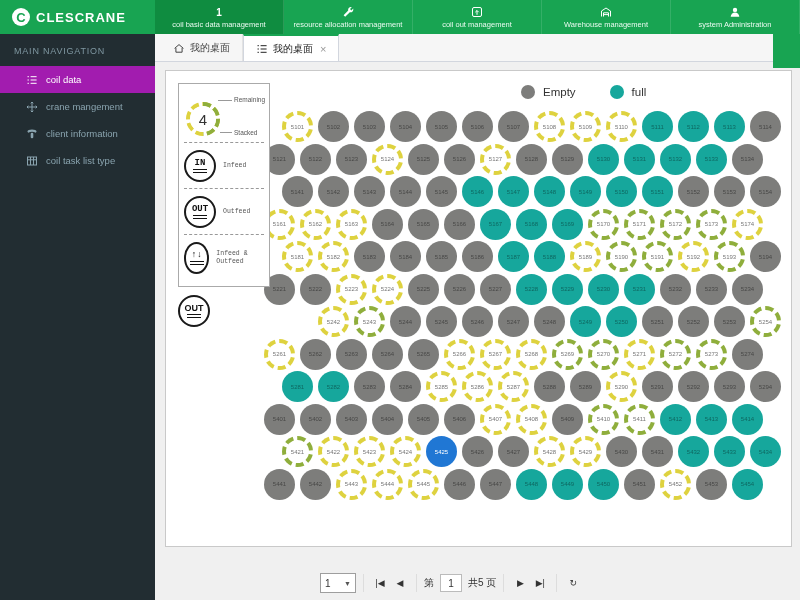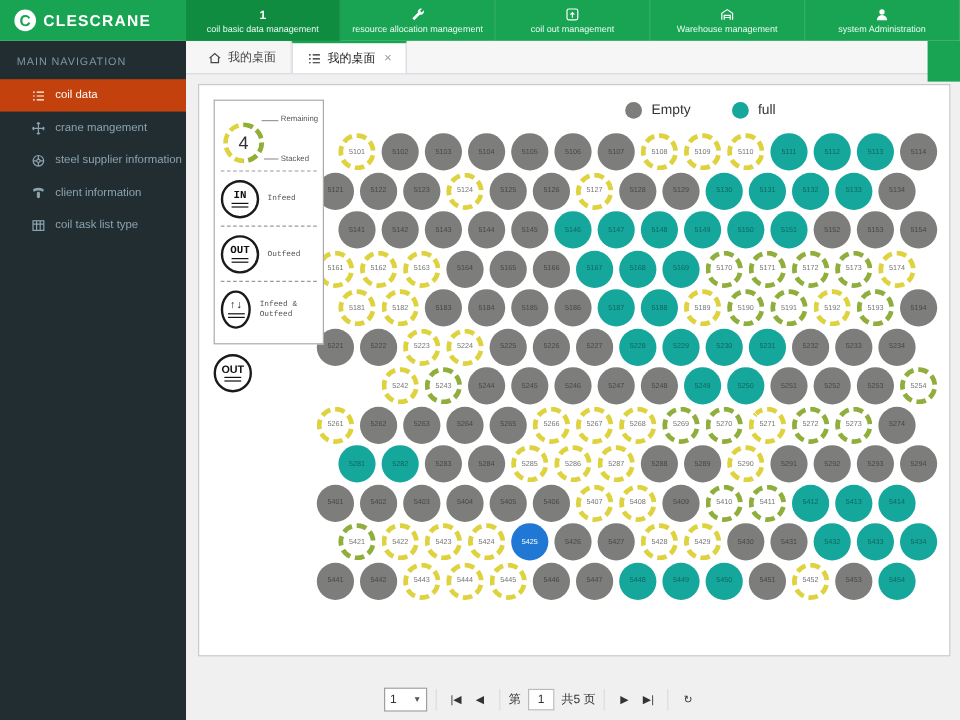--- a/index.html
+++ b/index.html
@@ -26,21 +26,21 @@
     background:#222d32; z-index:20; }
   .side-header { color:#7f97a1; font-size:9px; letter-spacing:.8px;
     padding:12px 12px 10px 14px; }
   .side-parent { height:32px; background:#1e282c; border-left:3px solid #18a452;
     display:flex; align-items:center; gap:8px; padding:0 8px 0 11px;
     color:#fff; font-size:10.5px; cursor:pointer; }
   .side-parent .chev { margin-left:auto; color:#b7c6cc; font-size:11px;
     display:inline-block; transform:rotate(90deg); }
   .side-item { height:27px; display:flex; align-items:center; gap:8px;
     padding-left:26px; color:#8aa4af; font-size:9.5px; cursor:pointer; }
-  .side-item.active { background:#c2410c; color:#fff; }
+  .side-item.active { background:#a21caf; color:#fff; }
   .side-item .sico, .side-parent .pico { width:12px; height:12px; display:flex;
     align-items:center; justify-content:center; color:currentColor; font-size:10px; }
 
   
   .tabbar { position:absolute; top:34px; left:155px; width:645px; height:28px;
     background:#f6f6f6; border-bottom:1px solid #d2d6de; z-index:10; }
   .tabs { display:flex; height:100%; align-items:stretch; padding-left:6px; }
   .tab { display:flex; align-items:center; gap:5px; padding:0 12px;
     font-size:10px; color:#444; cursor:pointer; border-right:1px solid #e3e3e3; }
   .tab.active { background:#fff; border:1px solid #d2d6de; border-bottom:none;
@@ -182,30 +182,20 @@
         <span class="sico">
           <svg width="12" height="12" viewBox="0 0 12 12" xmlns="http://www.w3.org/2000/svg">
             <path d="M6 1v10M1 6h10M6 1L4.7 2.3M6 1l1.3 1.3M6 11L4.7 9.7M6 11l1.3-1.3M1 6l1.3-1.3M1 6l1.3 1.3M11 6L9.7 4.7M11 6l-1.3 1.3" stroke="currentColor" fill="none"></path>
           </svg>
         </span>
         <span>crane mangement</span>
       </div>
       <div class="side-item">
         <span class="sico">
           <svg width="12" height="12" viewBox="0 0 12 12" xmlns="http://www.w3.org/2000/svg">
-            <circle cx="6" cy="6" r="4.4" fill="none" stroke="currentColor"></circle>
-            <circle cx="6" cy="6" r="1.4" fill="none" stroke="currentColor"></circle>
-            <path d="M6 1.6v3M6 7.4v3M1.6 6h3M7.4 6h3" stroke="currentColor"></path>
-          </svg>
-        </span>
-        <span>steel supplier information</span>
-      </div>
-      <div class="side-item">
-        <span class="sico">
-          <svg width="12" height="12" viewBox="0 0 12 12" xmlns="http://www.w3.org/2000/svg">
             <path d="M1.4 3.4C1.4 2.3 3.4 1.4 6 1.4s4.6.9 4.6 2l-.8 1.4a7.4 7.4 0 0 0-7.6 0z" fill="currentColor"></path>
             <rect x="4.7" y="4.8" width="2.6" height="5.4" rx="1.2" fill="currentColor"></rect>
           </svg>
         </span>
         <span>client information</span>
       </div>
       <div class="side-item">
         <span class="sico">
           <svg width="12" height="12" viewBox="0 0 12 12" xmlns="http://www.w3.org/2000/svg">
             <rect x="1.5" y="2" width="9" height="8" fill="none" stroke="currentColor"></rect>

